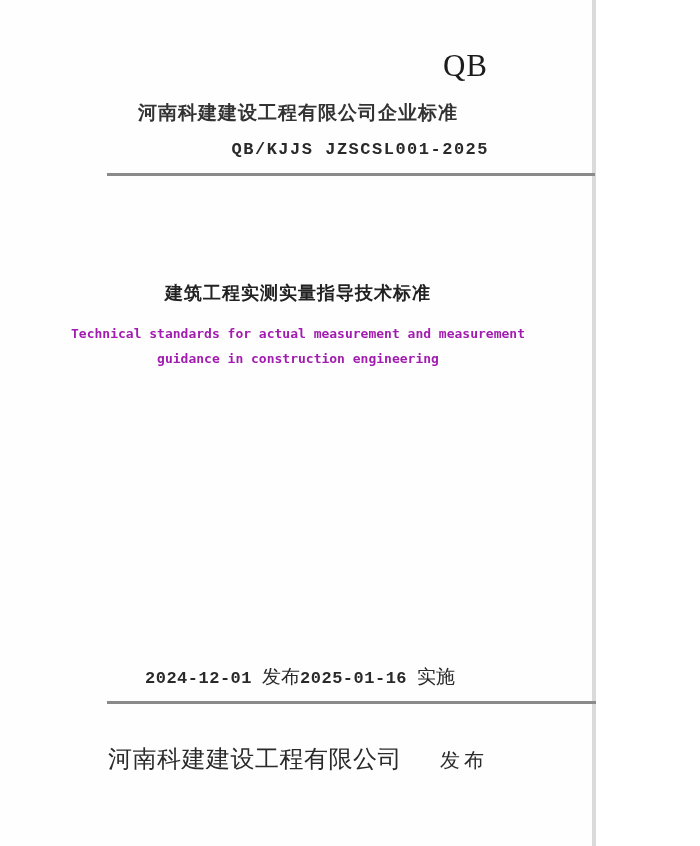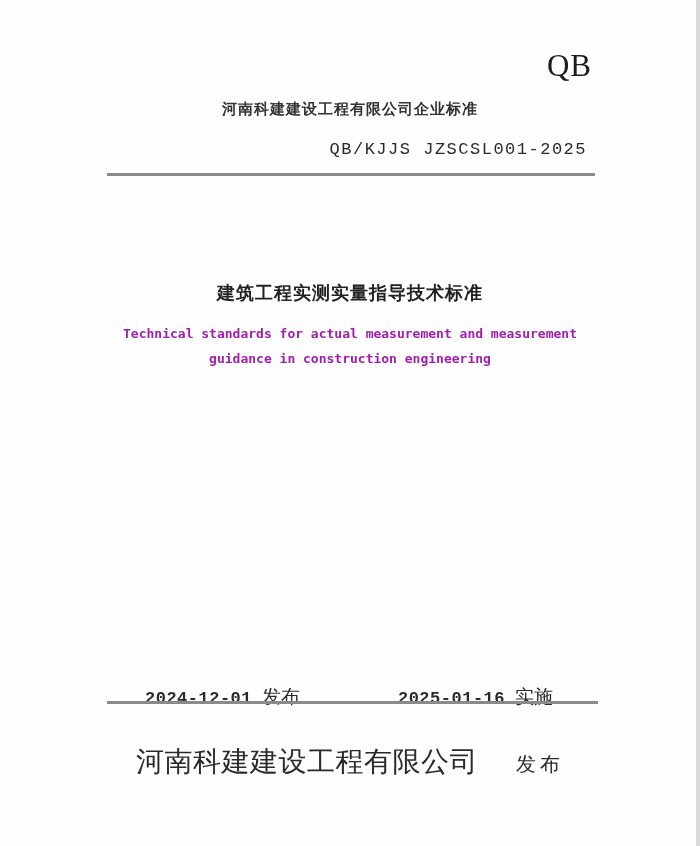--- a/index.html
+++ b/index.html
@@ -2,21 +2,21 @@
 <html><head>
 <meta charset="utf-8">
 <style>
   html, body {
     margin: 0;
     padding: 0;
     background: #ffffff;
   }
   .page {
     position: relative;
-    width: 700px;
+    width: 596px;
     height: 846px;
     background: #fefefe;
     overflow: hidden;
     font-family: "Liberation Serif", "DejaVu Serif", serif;
     color: #262626;
   }
   .edge-strip-right {
     position: absolute;
     top: 0;
     right: 0;
@@ -32,31 +32,31 @@
     font-weight: 500;
     letter-spacing: 1px;
     color: #1c1c1c;
   }
   .header-line {
     position: absolute;
     top: 100px;
     left: 0;
     width: 100%;
     text-align: center;
-    font-size: 15px;
+    font-size: 19px;
     font-weight: 600;
     letter-spacing: 1px;
     color: #333333;
   }
   .standard-number {
     position: absolute;
     top: 140px;
-    right: 113px;
+    right: 107px;
     font-size: 17px;
-    font-weight: 400;
+    font-weight: 700;
     letter-spacing: 1.5px;
     font-family: "Liberation Mono", "DejaVu Sans Mono", monospace;
     color: #2a2a2a;
   }
   .rule {
     position: absolute;
     left: 107px;
     height: 2.5px;
     background: #8a8a8a;
   }
@@ -80,21 +80,21 @@
     text-align: center;
     font-family: "DejaVu Sans Mono", "Liberation Mono", monospace;
     font-size: 13px;
     font-weight: 700;
     color: #a21caf;
   }
   .title-en-1 { top: 326px; }
   .title-en-2 { top: 351px; }
   .dates-row {
     position: absolute;
-    top: 684px;
+    top: 664px;
     left: 0;
     width: 100%;
     box-sizing: border-box;
     padding: 0 147px 0 145px;
     display: flex;
     justify-content: space-between;
     align-items: flex-start;
   }
   .date-group {
     display: flex;
@@ -118,21 +118,21 @@
     position: absolute;
     top: 743px;
     left: 0;
     width: 100%;
     display: flex;
     justify-content: center;
     align-items: baseline;
     white-space: nowrap;
   }
   .publisher-name {
-    font-size: 28px;
+    font-size: 24px;
     font-weight: 500;
     letter-spacing: 0.5px;
     color: #2a2a2a;
   }
   .publisher-label {
     font-size: 20px;
     font-weight: 500;
     letter-spacing: 4px;
     margin-left: 38px;
     color: #2a2a2a;

